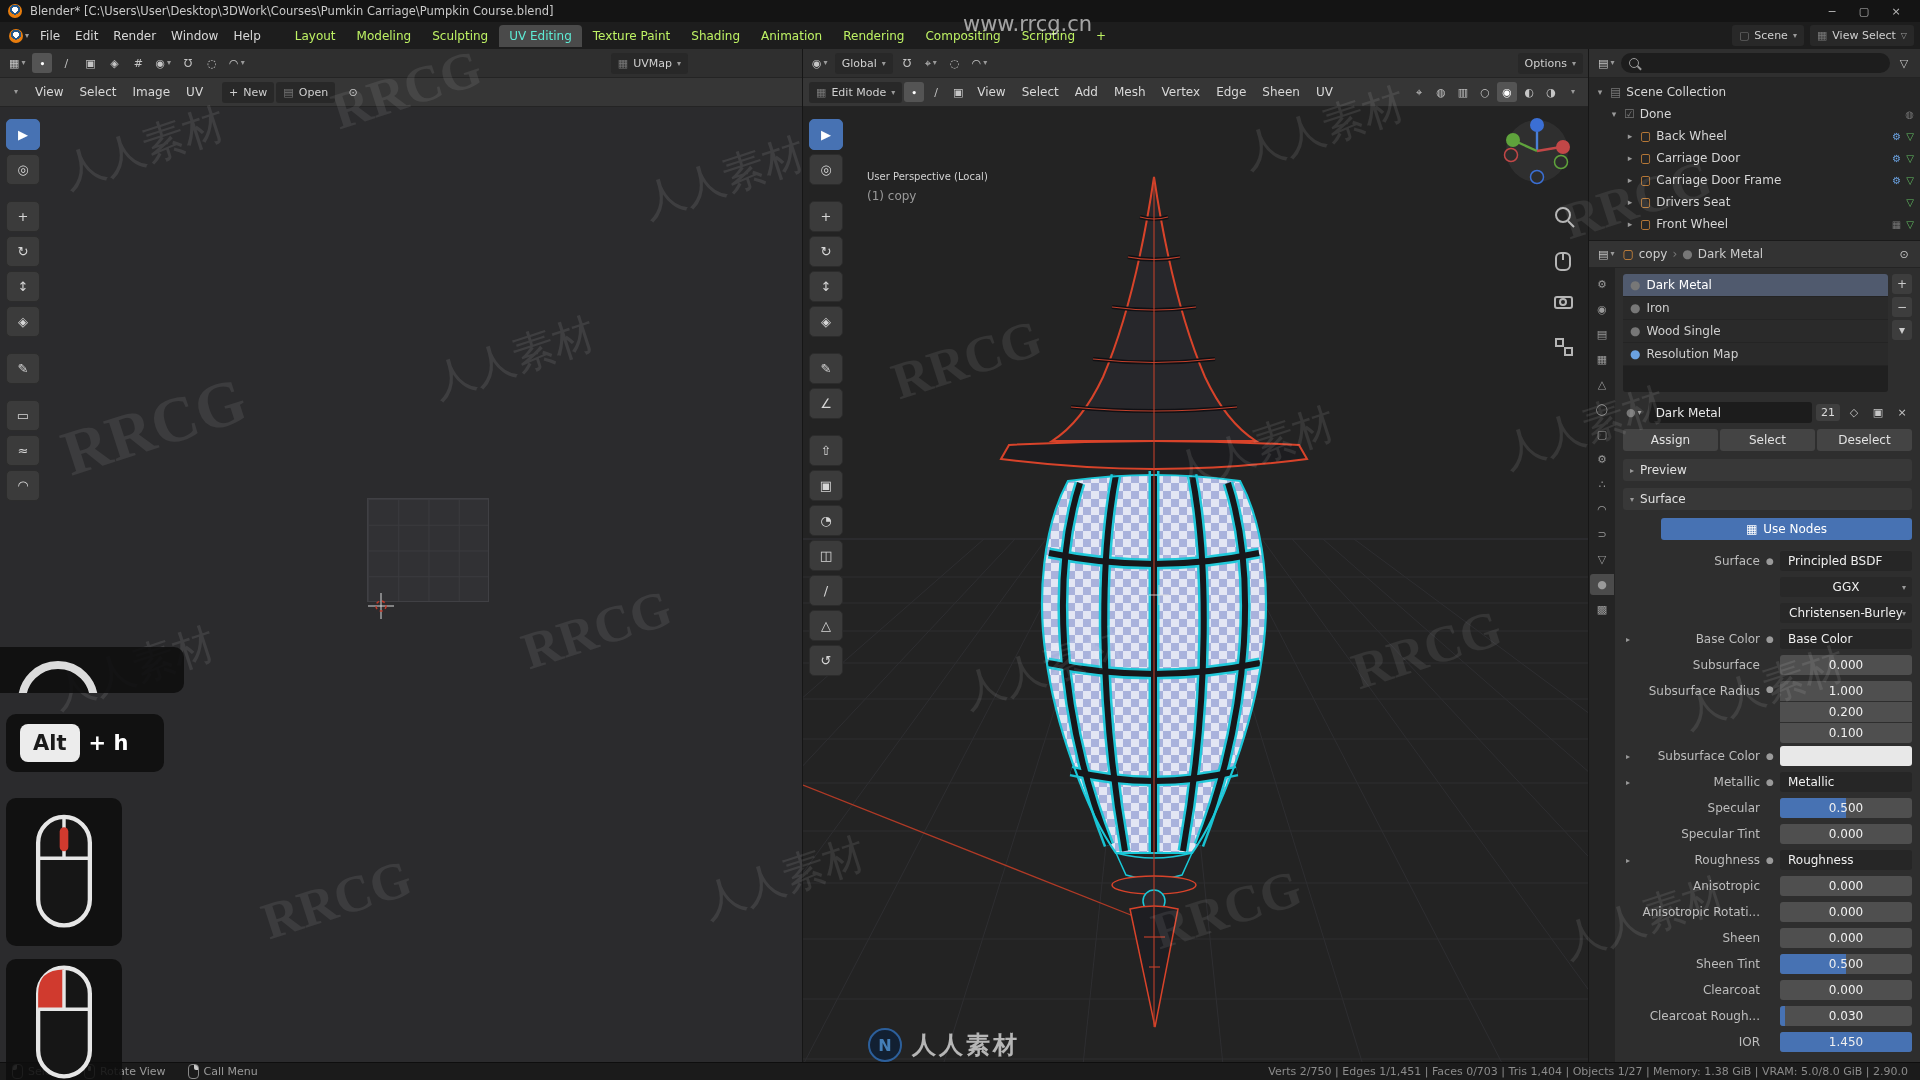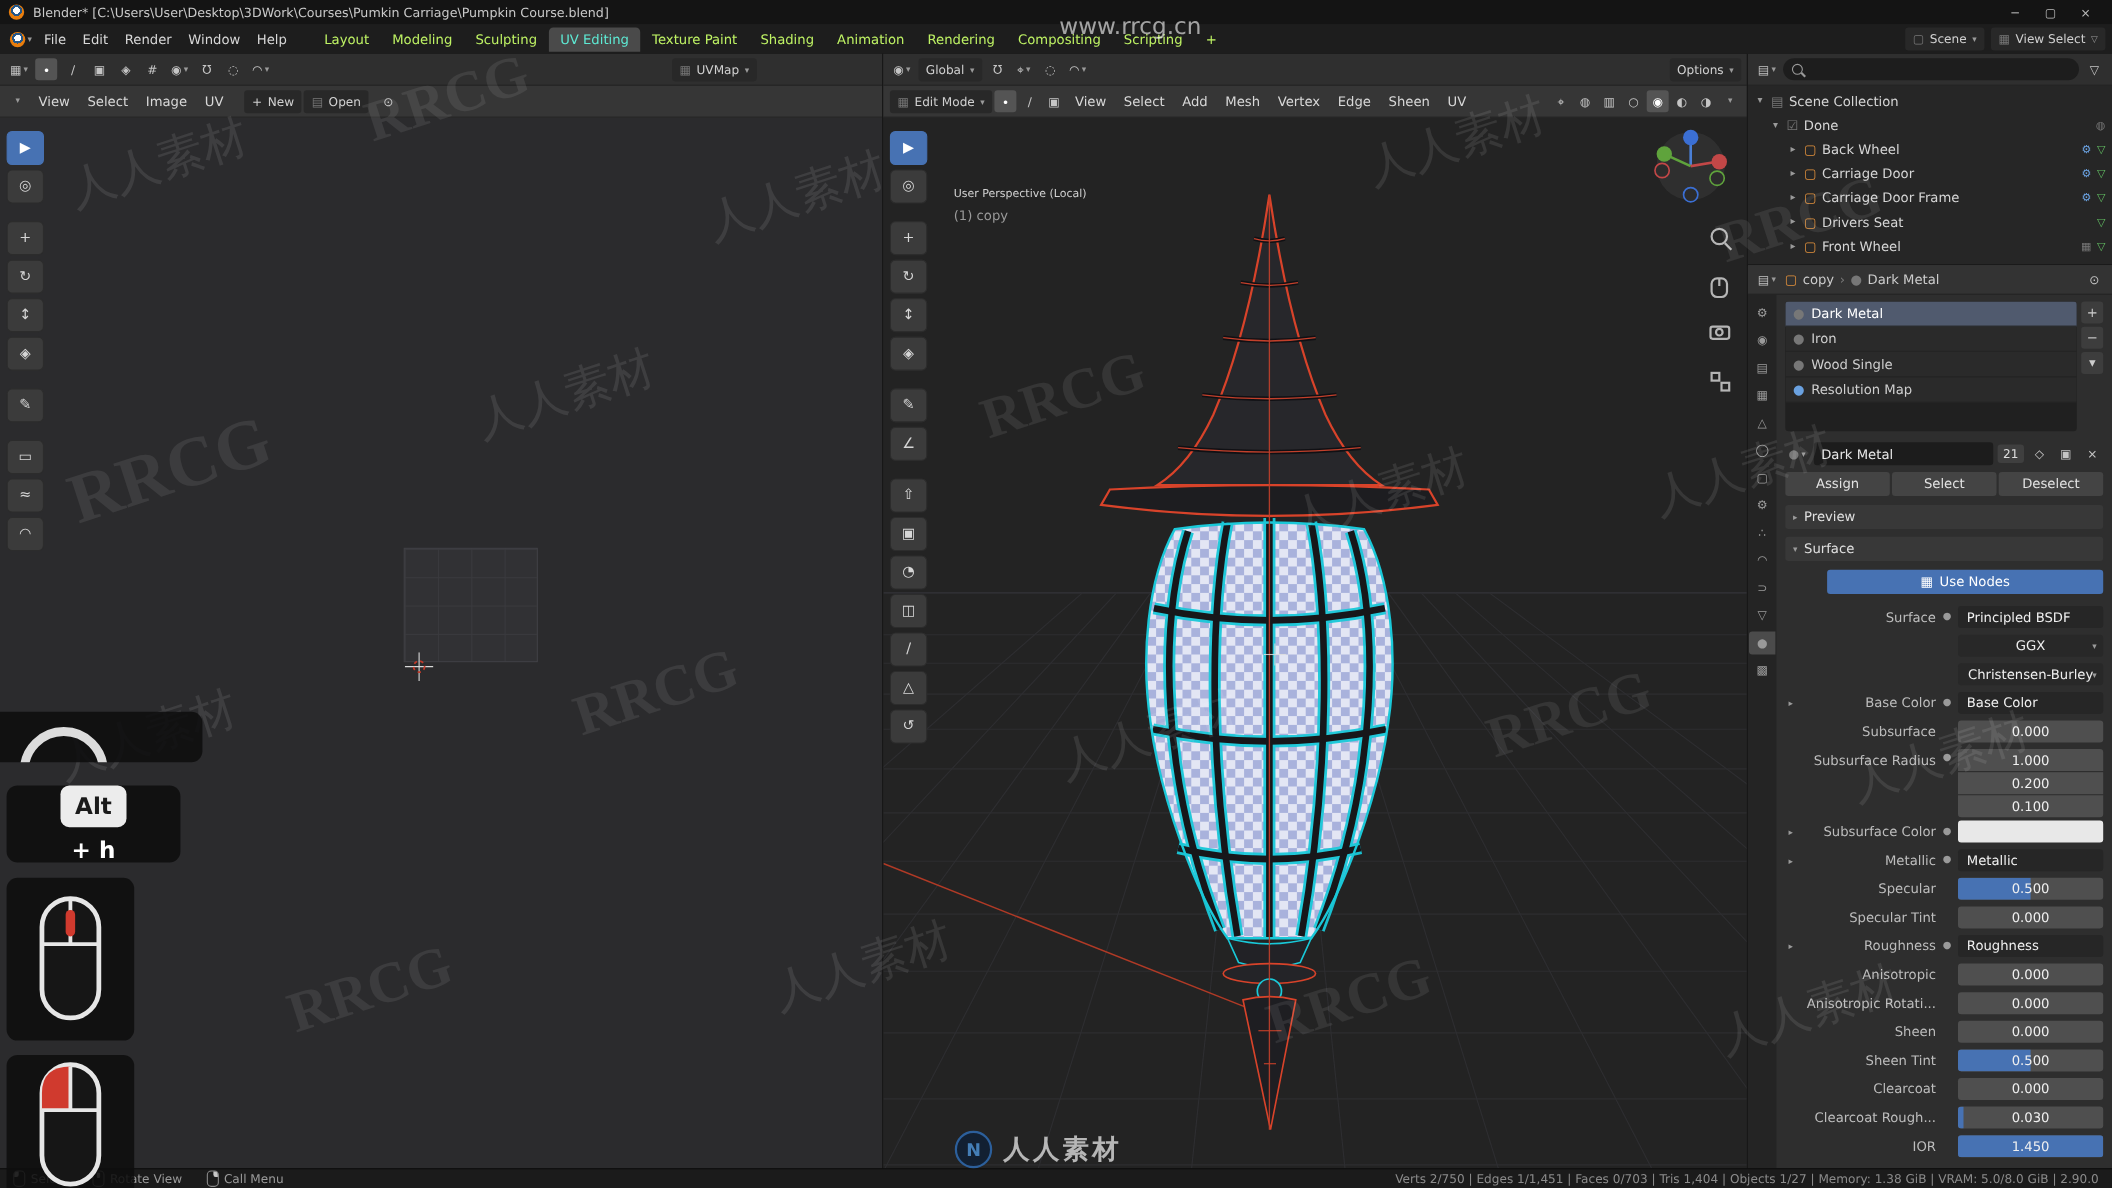--- a/index.html
+++ b/index.html
@@ -104,21 +104,21 @@
   .mico{width:9px;height:13px;border:1px solid #888;border-radius:4px;display:inline-block;position:relative;}
   .mico i{position:absolute;background:#c8c8c8;}
   .mico.m-left i{left:0;top:0;width:4px;height:5px;border-radius:3px 0 2px 0;}
   .mico.m-mid i{left:3px;top:1px;width:3px;height:5px;border-radius:1px;}
   .mico.m-right i{right:0;top:0;width:4px;height:5px;border-radius:0 3px 0 2px;}
   .stats{margin-left:auto;color:#8b8b8b;}
   
   .osd{position:absolute;z-index:45;background:rgba(14,14,14,.88);border-radius:10px;}
   #osd1{left:0;top:647px;width:184px;height:46px;border-radius:0 10px 10px 0;overflow:hidden;}
   #osd1 .ring{position:absolute;left:18px;top:14px;width:64px;height:64px;border:8px solid #dcdcdc;border-radius:50%;}
-  #osd-key{left:6px;top:714px;width:158px;height:70px;display:flex;align-items:center;gap:9px;padding:0 14px;box-sizing:border-box;flex-direction:column;}
+  #osd-key{left:6px;top:714px;width:158px;height:58px;display:flex;align-items:center;gap:9px;padding:0 14px;box-sizing:border-box;}
   .keycap{background:#ececec;color:#1a1a1a;font-weight:bold;border-radius:8px;padding:7px 13px;font-size:21px;}
   .keyplus{color:#fff;font-size:21px;font-weight:bold;}
   #osd-m1{left:6px;top:798px;width:116px;height:148px;display:flex;align-items:center;justify-content:center;}
   #osd-m2{left:6px;top:959px;width:116px;height:121px;border-radius:10px 10px 0 0;overflow:hidden;
           display:flex;align-items:flex-start;justify-content:center;}
   
   #wmlayer{position:absolute;inset:0;pointer-events:none;z-index:40;}
   .wm{position:absolute;color:#fff;opacity:.09;transform:rotate(-18deg);font-size:42px;white-space:nowrap;}
   .wm.lat{font-family:"Liberation Serif","DejaVu Serif",serif;font-weight:bold;font-size:52px;opacity:.08;}
   .wm-url{position:absolute;left:963px;top:12px;color:#fff;opacity:.6;font-size:21px;z-index:41;text-align:center;}

